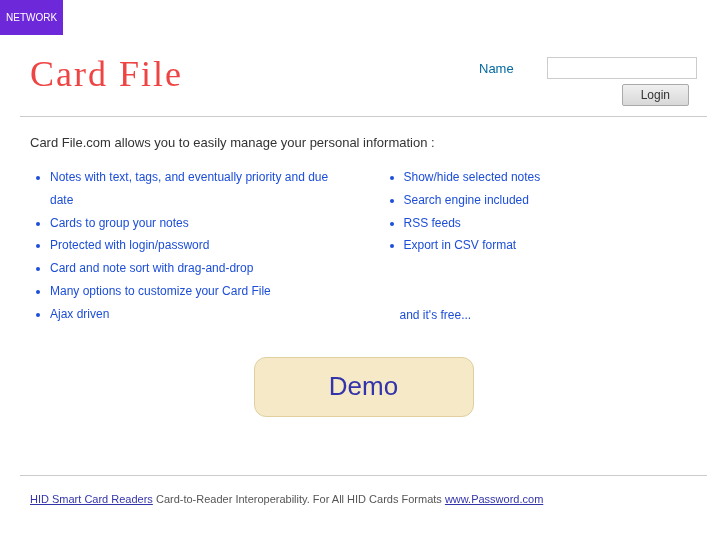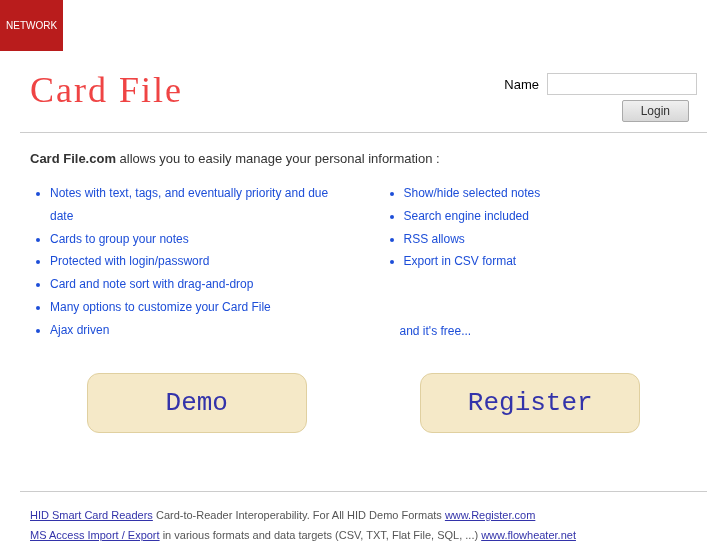--- a/index.html
+++ b/index.html
@@ -4,24 +4,24 @@
   <style>
     * { margin: 0; padding: 0; box-sizing: border-box; }
     body {
       font-family: Arial, Helvetica, sans-serif;
       font-size: 13px;
       background: #fff;
       color: #333;
     }
     
     #network-bar {
-      background: #b91c1c;
+      background: #6d28d9;
       color: #fff;
       font-size: 10px;
-      padding: 20px 6px;
+      padding: 12px 6px;
       display: inline-block;
       text-align: center;
     }
     
     #header {
       display: flex;
       justify-content: space-between;
       align-items: flex-start;
       padding: 18px 30px 10px 30px;
     }
@@ -38,23 +38,23 @@
       align-items: flex-end;
       gap: 5px;
       margin-top: 4px;
     }
     .login-row {
       display: flex;
       align-items: center;
       gap: 8px;
     }
     .login-label {
-      color: #000000;
+      color: #0369a1;
       font-size: 13px;
-      text-align: right;
+      text-align: left;
       min-width: 60px;
     }
     .login-input {
       width: 150px;
       height: 22px;
       border: 1px solid #ccc;
       padding: 2px 4px;
       font-size: 12px;
     }
     #login-btn-row {
@@ -80,21 +80,21 @@
     }
     
     #main {
       padding: 18px 30px;
     }
     #intro-text {
       font-size: 13px;
       margin-bottom: 16px;
     }
     #intro-text strong {
-      font-weight: bold;
+      font-weight: normal;
     }
     
     #features {
       display: flex;
       gap: 40px;
       margin-bottom: 30px;
     }
     .feature-col {
       flex: 1;
     }
@@ -115,21 +115,21 @@
     }
     .action-btn {
       background: #f5e9c8;
       border: 1px solid #e0d0a0;
       border-radius: 12px;
       width: 220px;
       height: 60px;
       font-size: 26px;
       color: #3333aa;
       cursor: pointer;
-      font-family: Liberation Mono, monospace;
+      font-family: Liberation Sans, sans-serif;
       display: flex;
       align-items: center;
       justify-content: center;
       text-decoration: none;
     }
     
     #footer-divider {
       border: none;
       border-top: 1px solid #ccc;
       margin: 10px 20px 8px 20px;
@@ -191,40 +191,36 @@
           <li>Card and note sort with drag-and-drop</li>
           <li>Many options to customize your Card File</li>
           <li>Ajax driven</li>
         </ul>
     </div>
     <div class="feature-col">
       <ul>
 
       <li>Show/hide selected notes</li>
           <li>Search engine included</li>
-          <li>RSS allows</li>
+          <li>RSS feeds</li>
           <li>Export in CSV format</li>
           <li style="list-style: none;">&nbsp;</li>
           <li style="list-style: none; margin-left: -4px; margin-top: 24px;">and it's free...</li>
         </ul>
     </div>
   </div>
 
   <div id="buttons-row">
     <button class="action-btn">Demo</button>
-    <button class="action-btn">Register</button>
   </div>
 </div>
 
 <hr id="footer-divider">
 
 
 <div id="footer">
   <div class="footer-line">
-    <a href="#">HID Smart Card Readers</a><span> Card-to-Reader Interoperability. For All HID Demo Formats </span><a href="#">www.Register.com</a>
-  </div>
-  <div class="footer-line">
-    <a href="#">MS Access Import / Export</a><span> in various formats and data targets (CSV, TXT, Flat File, SQL, ...) </span><a href="#">www.flowheater.net</a>
+    <a href="#">HID Smart Card Readers</a><span> Card-to-Reader Interoperability. For All HID Cards Formats </span><a href="#">www.Password.com</a>
   </div>
 </div>
 
 
 
 
 </body></html>

